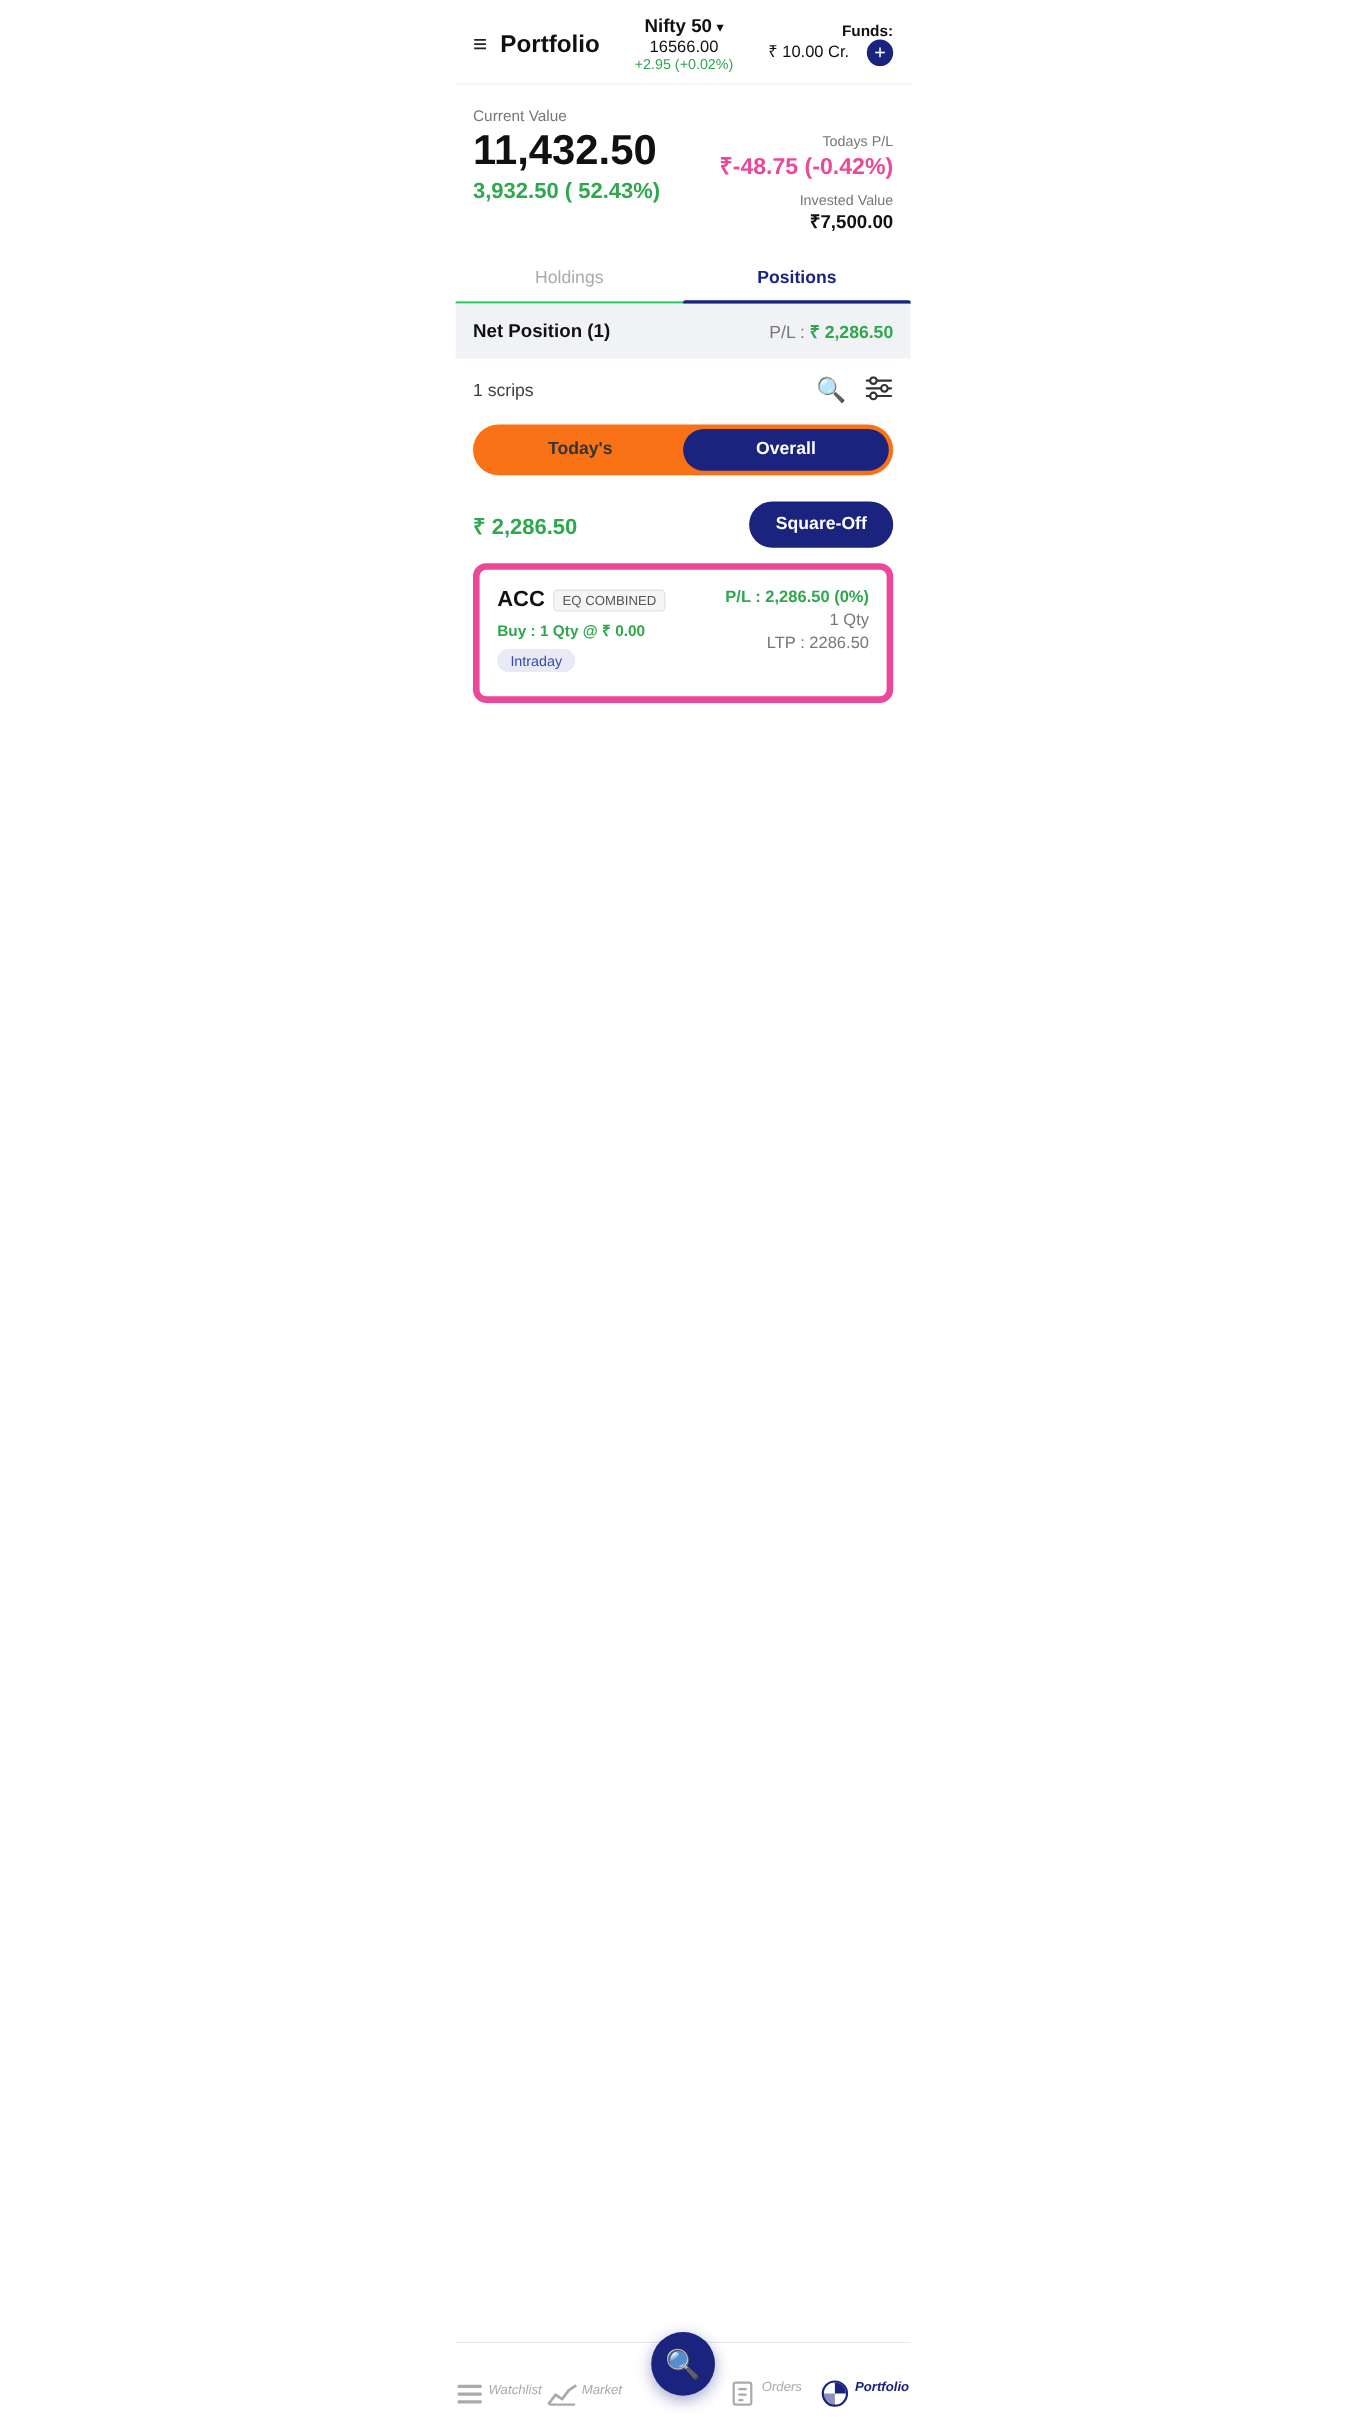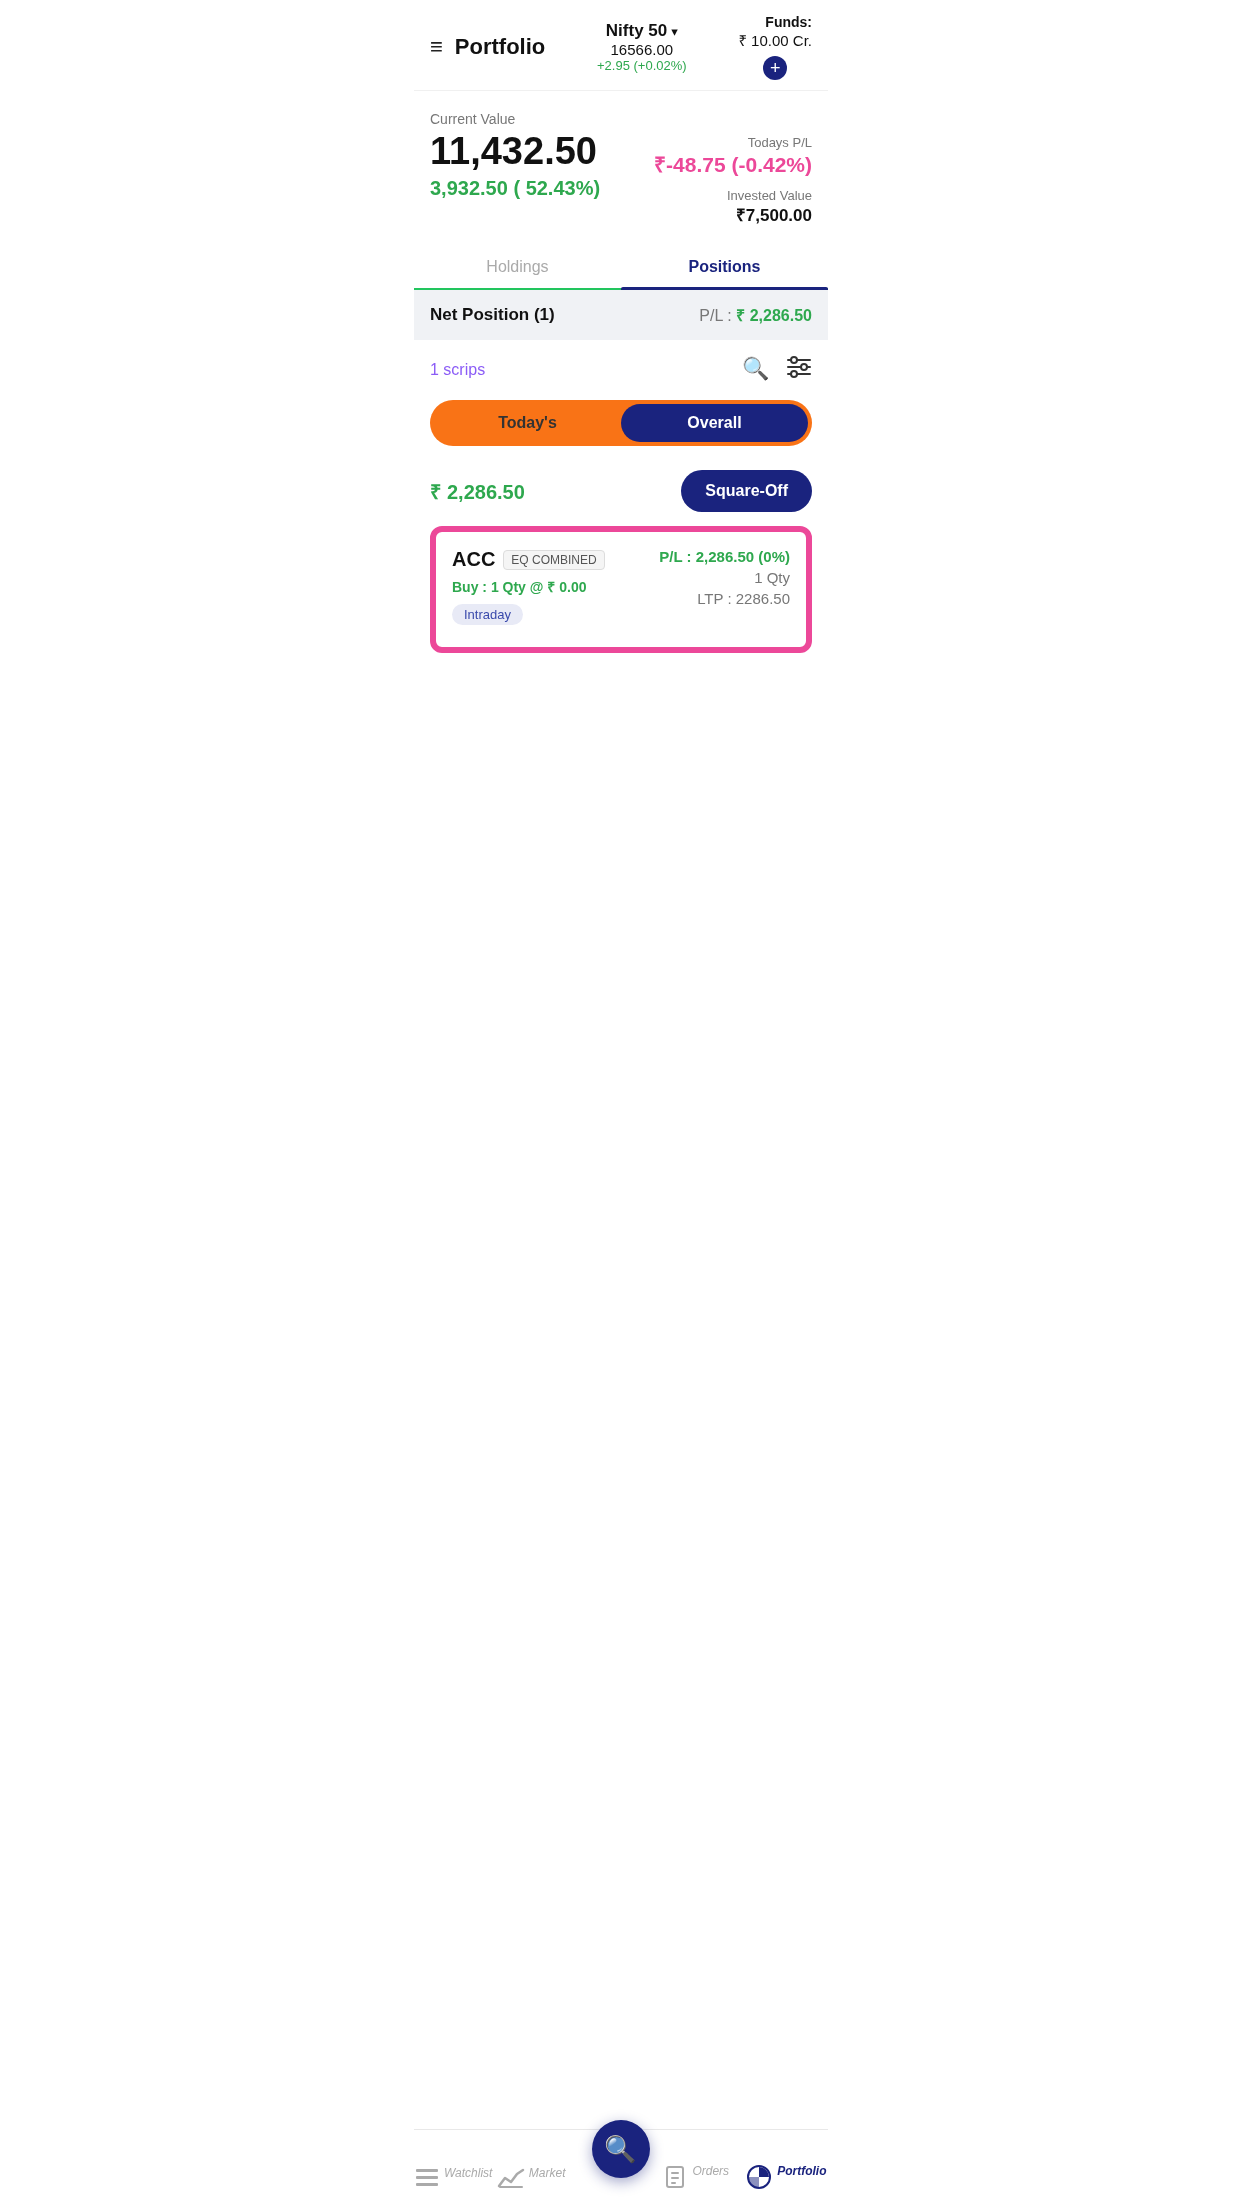--- a/index.html
+++ b/index.html
@@ -69,24 +69,23 @@
     .header-right {
       text-align: right;
     }
     .funds-label {
       font-size: 14px;
       font-weight: 600;
       color: #111;
     }
     .funds-row {
       display: flex;
-      align-items: center;
-      gap: 6px;
+      align-items: flex-start;
+      gap: 16px;
       justify-content: flex-end;
-      flex-direction: column;
     }
     .funds-amount {
       font-size: 15px;
       color: #111;
       font-weight: 500;
     }
     .add-btn {
       width: 24px;
       height: 24px;
       background: #1a237e;
@@ -211,21 +210,21 @@
 
     
     .scrips-header {
       display: flex;
       align-items: center;
       justify-content: space-between;
       padding: 16px 16px 8px;
     }
     .scrips-count {
       font-size: 16px;
-      color: #8b5cf6;
+      color: #404040;
       font-weight: 500;
     }
     .scrips-icons {
       display: flex;
       gap: 16px;
     }
     .icon-btn {
       font-size: 22px;
       color: #333;
       cursor: pointer;

